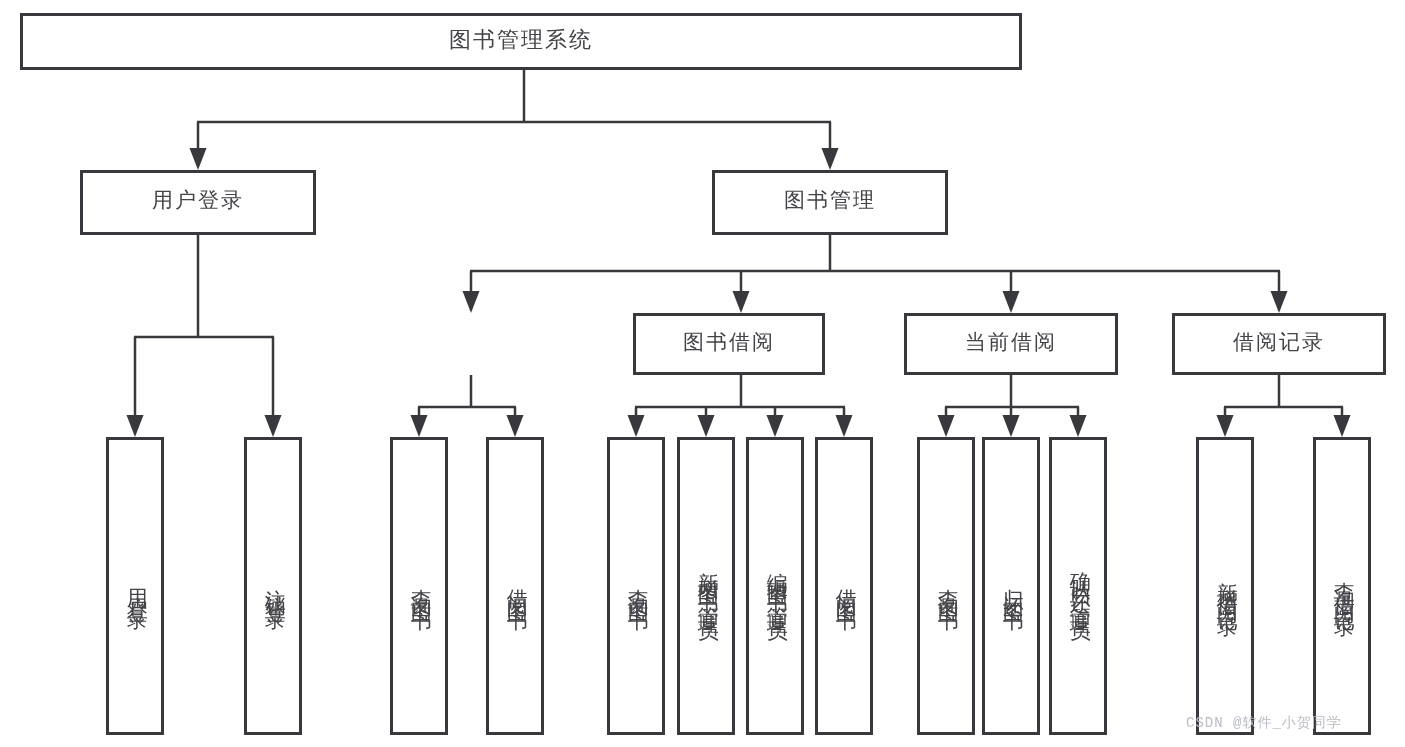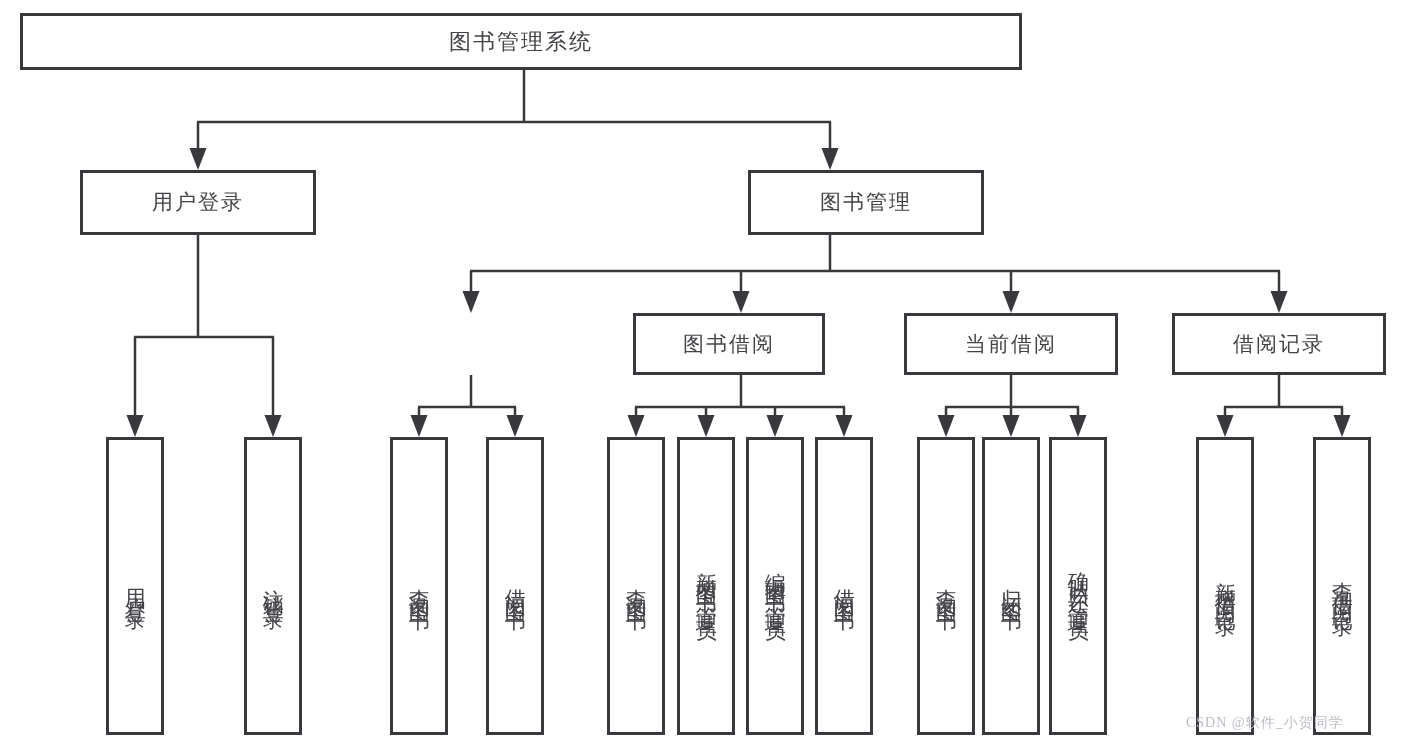--- a/index.html
+++ b/index.html
@@ -1,20 +1,20 @@
 <!DOCTYPE html>
 <html><head>
 <meta charset="utf-8">
 <style>
   html,body{margin:0;padding:0;background:#ffffff;}
   .stage{
     position:relative;
     width:1405px;height:747px;
     background:#ffffff;
-    font-family:Liberation Serif, serif;
+    font-family:Liberation Mono, monospace;
     overflow:hidden;
   }
   .connectors{position:absolute;left:0;top:0;width:1405px;height:747px;}
   .connectors line{stroke:#38383d;stroke-width:2.5;}
   .connectors polygon{fill:#38383d;}
   .box{
     position:absolute;
     box-sizing:border-box;
     border:3px solid #38383d;
     background:#ffffff;
@@ -119,21 +119,21 @@
       <line x1="1225" y1="407" x2="1225" y2="421"></line>
       <polygon points="1216.5,415 1233.5,415 1225,437"></polygon>
       <line x1="1342" y1="407" x2="1342" y2="421"></line>
       <polygon points="1333.5,415 1350.5,415 1342,437"></polygon>
     </g>
   </svg>
 
   <div class="box root" style="left:20px;top:13px;width:1002px;height:57px">图书管理系统</div>
 
   <div class="box" style="left:80px;top:170px;width:236px;height:65px">用户登录</div>
-  <div class="box" style="left:748px;top:170px;width:236px;height:65px">图书管理</div>
+  <div class="box" style="left:712px;top:170px;width:236px;height:65px">图书管理</div>
 
   <div class="box" style="left:633px;top:313px;width:192px;height:62px">图书借阅</div>
   <div class="box" style="left:904px;top:313px;width:214px;height:62px">当前借阅</div>
   <div class="box" style="left:1172px;top:313px;width:214px;height:62px">借阅记录</div>
 
   <div class="box leaf" style="left:106px;top:437px;width:58px;height:298px">用户登录</div>
   <div class="box leaf" style="left:244px;top:437px;width:58px;height:298px">注销登录</div>
 
   <div class="box leaf" style="left:390px;top:437px;width:58px;height:298px">查询图书</div>
   <div class="box leaf" style="left:486px;top:437px;width:58px;height:298px">借阅图书</div>

